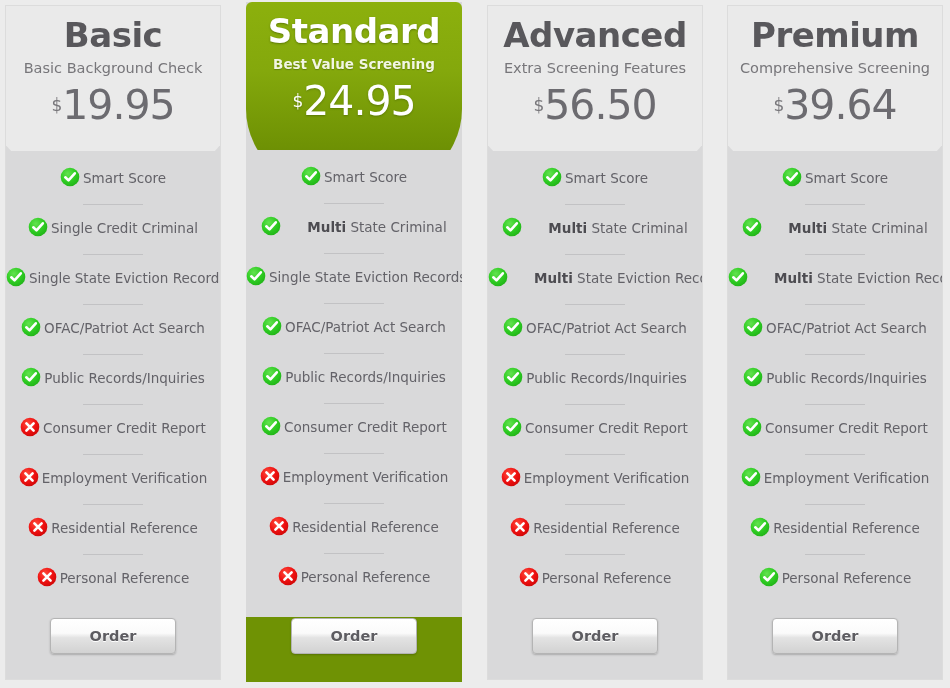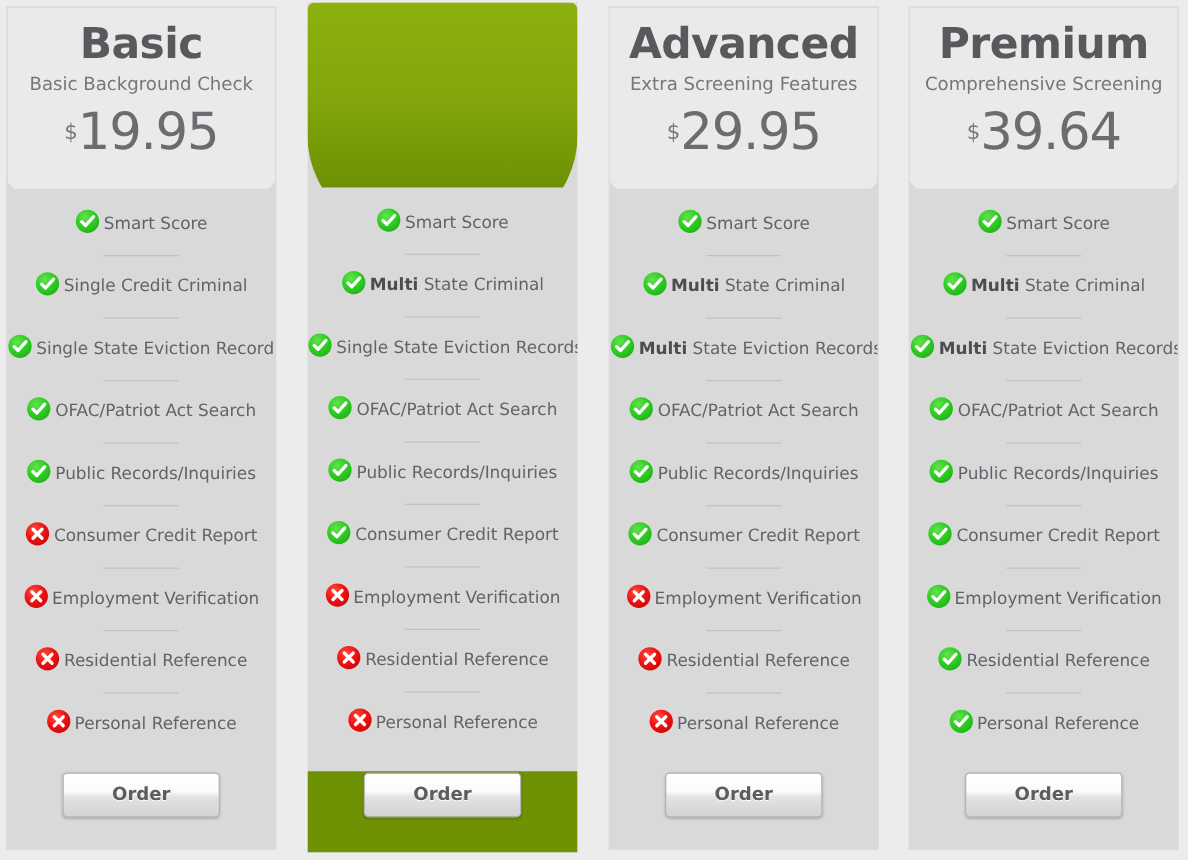--- a/index.html
+++ b/index.html
@@ -138,21 +138,21 @@
     display: inline-block;
     width: 20px;
     height: 20px;
     vertical-align: -4px;
     margin-right: 3px;
   }
   .feature .ftext {
     font-size: 13.5px;
     color: #636268;
   }
-  .feature .ftext b { font-weight: bold; color: #4d4c51; }
+  .feature .ftext b { font-weight: bold; color: #4d4c51; margin-left: 23px; }
 
   .feature .divider {
     position: absolute;
     left: 50%;
     transform: translateX(-50%);
     bottom: 8px;
     width: 60px;
     height: 1px;
     background: #c2c2c4;
   }
@@ -301,20 +301,25 @@
                 </defs>
                 <circle cx="10" cy="10" r="9.3" fill="url(#gX)"></circle>
                 <path d="M6.4 6.4 L13.6 13.6 M13.6 6.4 L6.4 13.6" stroke="#ffffff" stroke-width="2.6" stroke-linecap="round"></path>
               </svg></span><span class="ftext"><span>Personal Reference</span></span></span></div>
       </div>
       <div class="foot"><button class="order-btn">Order</button></div>
     </div>
     <div class="plan p1">
       <div class="head">
         <div class="dome"></div>
+        <div class="head-inner">
+          <div class="plan-name">Standard</div>
+          <div class="plan-tag">Best Value Screening</div>
+          <div class="price-row"><span class="currency">$</span><span class="price">24.95</span></div>
+        </div>
       </div>
       <div class="features">
         <div class="feature"><span class="row"><span class="ico"><svg width="20" height="20" viewBox="0 0 20 20">
                 <defs>
                   <radialGradient id="gC" cx="38%" cy="32%" r="78%">
                     <stop offset="0%" stop-color="#63e24f"></stop>
                     <stop offset="55%" stop-color="#2ecc22"></stop>
                     <stop offset="100%" stop-color="#1fae16"></stop>
                   </radialGradient>
                 </defs>
@@ -411,21 +416,21 @@
               </svg></span><span class="ftext"><span>Personal Reference</span></span></span></div>
       </div>
       <div class="foot"><button class="order-btn">Order</button></div>
     </div>
     <div class="plan p2">
       <div class="head">
         <div class="dome"></div>
         <div class="head-inner">
           <div class="plan-name">Advanced</div>
           <div class="plan-tag">Extra Screening Features</div>
-          <div class="price-row"><span class="currency">$</span><span class="price">29.95</span></div>
+          <div class="price-row"><span class="currency">$</span><span class="price">56.50</span></div>
         </div>
       </div>
       <div class="features">
         <div class="feature"><span class="row"><span class="ico"><svg width="20" height="20" viewBox="0 0 20 20">
                 <defs>
                   <radialGradient id="gC" cx="38%" cy="32%" r="78%">
                     <stop offset="0%" stop-color="#63e24f"></stop>
                     <stop offset="55%" stop-color="#2ecc22"></stop>
                     <stop offset="100%" stop-color="#1fae16"></stop>
                   </radialGradient>

